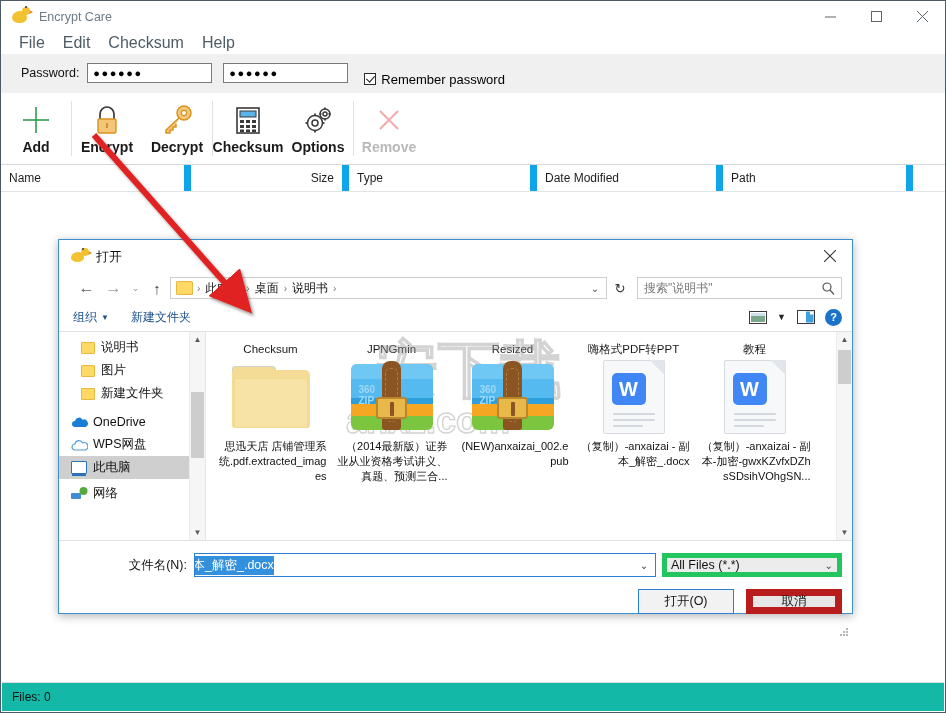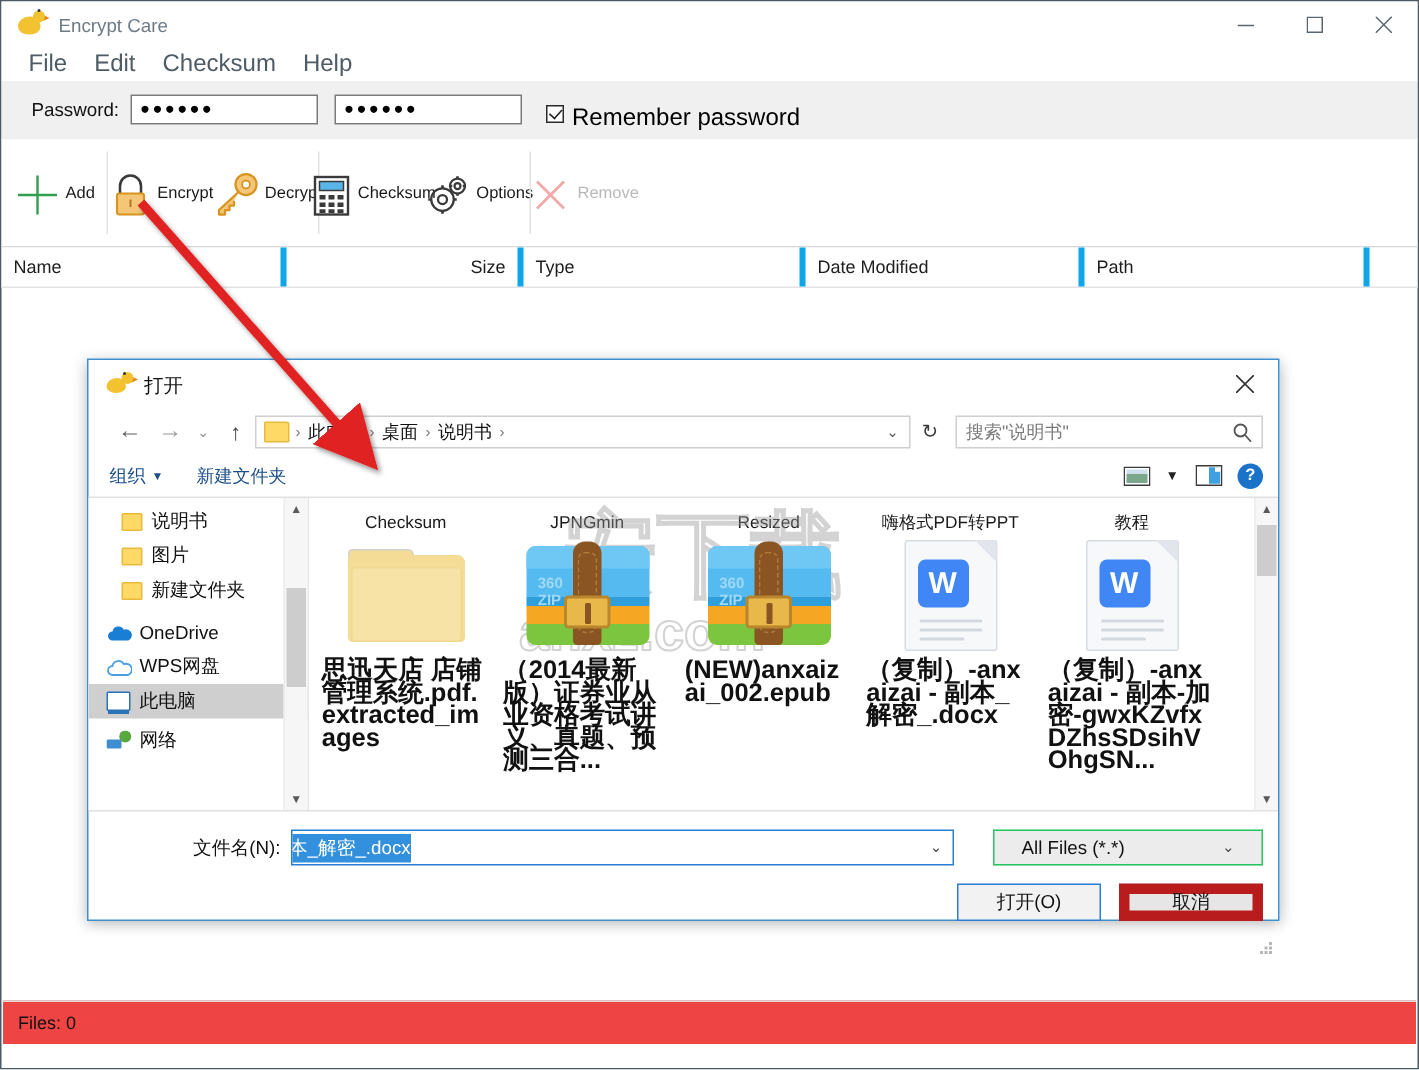--- a/index.html
+++ b/index.html
@@ -37,53 +37,53 @@
   .menu-item{padding:2px 9px;font-size:16px;color:#4e5c66;}
 
   
   .pwdbar{height:38px;background:#f0f0f0;display:flex;align-items:center;
           padding-left:20px;border-bottom:1px solid #f0f0f0;}
   .pwd-label{font-size:12.5px;color:#111;margin-right:8px;}
   .pwd-input{width:125px;height:20px;border:1px solid #7a7a7a;background:#fff;
              display:flex;align-items:center;padding:0 5px;box-sizing:border-box;
              letter-spacing:1.6px;font-size:11px;color:#000;}
   .pwd-input.second{margin-left:11px;}
-  .remember{display:flex;align-items:flex-start;margin-left:16px;font-size:16px;margin-top:12px;}
+  .remember{display:flex;align-items:center;margin-left:16px;font-size:13px;margin-top:12px;}
   .cbx{width:12px;height:12px;border:1px solid #2b2b2b;background:#fff;
        margin-right:5px;position:relative;box-sizing:border-box;}
   .cbx:after{content:"";position:absolute;left:3px;top:0px;width:4px;height:7px;
        border:solid #1b1b1b;border-width:0 1.4px 1.4px 0;transform:rotate(42deg);}
 
   
   .tabstrip{height:23px;background:#f0f0f0;display:flex;align-items:flex-end;
             padding-left:8px;border-bottom:1px solid #d7d7d7;box-sizing:border-box;}
   .tab{height:22px;min-width:44px;padding:0 12px;display:flex;align-items:center;
        justify-content:center;font-size:12px;border:1px solid #d0d0d0;
        border-bottom:none;background:#ececec;color:#222;box-sizing:border-box;}
   .tab.active{background:#ffffff;border-color:#cfcfcf;color:#000;position:relative;top:1px;height:23px;}
 
   
   .ribbon{height:71px;background:#ffffff;display:flex;align-items:stretch;
           border-bottom:1px solid #d8d8d8;}
-  .rb-btn{width:70px;display:flex;flex-direction:row;align-items:center;
-          justify-content:center;gap:3px;font-size:11px;color:#1a1a1a;}
+  .rb-btn{width:70px;display:flex;flex-direction:column;align-items:center;
+          justify-content:center;gap:3px;font-size:14px;color:#1a1a1a;font-weight:bold;}
   .rb-btn.disabled{color:#b9b9b9;}
   .rb-sep{width:1px;background:#e2e2e2;margin:8px 0;}
   .rb-ic{height:34px;display:flex;align-items:flex-end;justify-content:center;}
 
   
   .colhdr{height:26px;background:#ffffff;display:flex;align-items:center;
           border-bottom:1px solid #e3e3e3;font-size:12px;color:#1d1d1d;}
   .col{height:26px;display:flex;align-items:center;box-sizing:border-box;
-       border-right:4px solid #0ea5e9;padding:0 8px;}
+       border-right:7px solid #0ea5e9;padding:0 8px;}
   .col.right{justify-content:flex-end;}
 
   
-  .statusbar{position:absolute;left:1px;right:1px;bottom:16px;height:28px;
-             background:#ef4444;border-top:1px solid #dcdcdc;display:flex;
+  .statusbar{position:absolute;left:1px;right:1px;bottom:1px;height:28px;
+             background:#14b8a6;border-top:1px solid #dcdcdc;display:flex;
              align-items:center;padding-left:10px;font-size:12px;color:#111;}
 
   
   .dialog{position:absolute;left:57px;top:238px;width:795px;height:375px;
           background:#ffffff;border:1px solid #3f8fd0;box-sizing:border-box;
           box-shadow:0 2px 9px rgba(0,0,0,.30);}
   .dlg-title{height:33px;display:flex;align-items:center;position:relative;}
   .dlg-icon{width:16px;height:16px;margin-left:11px;position:relative;}
   .dlg-title-text{margin-left:10px;font-size:13px;color:#111;}
   .dlg-close{position:absolute;right:0;top:0;width:44px;height:32px;display:flex;
@@ -147,22 +147,22 @@
   .sb-dn{position:absolute;bottom:0;left:0;right:0;}
   .sb-thumb{position:absolute;left:1px;right:1px;background:#cdcdcd;}
 
   .filepane{flex:1;position:relative;overflow:hidden;background:#fff;}
   .grid{display:flex;padding:6px 0 0 4px;gap:0;}
   .cell{width:121px;display:flex;flex-direction:column;align-items:center;
         padding-top:3px;}
   .cell-hdr{font-size:11.5px;color:#1a1a1a;height:16px;line-height:16px;}
   .thumb{width:86px;height:76px;display:flex;align-items:center;justify-content:center;
          margin-top:2px;}
-  .cap{font-size:17px;color:#111;line-height:15px;text-align:left;margin-top:4px;
-       width:112px;word-break:break-all;font-weight:bold;}
+  .cap{font-size:11px;color:#111;line-height:15px;text-align:right;margin-top:4px;
+       width:112px;word-break:break-all;}
 
   
   .folder-big{width:78px;height:62px;position:relative;}
   .folder-big .back{position:absolute;left:0;top:4px;width:78px;height:58px;
        background:#f4dc96;border-radius:3px 5px 3px 3px;}
   .folder-big .tab{position:absolute;left:0;top:0;width:34px;height:9px;
        background:#f4dc96;border-radius:3px 4px 0 0;}
   .folder-big .front{position:absolute;left:2px;top:12px;width:74px;height:50px;
        background:#f7e3a6;border-radius:2px;
        box-shadow:inset 0 0 0 1px #eed98e;}
@@ -207,23 +207,23 @@
 
   .dlg-bottom{height:98px;position:relative;border-top:1px solid #e1e1e1;}
   .fnrow{position:absolute;left:0;top:12px;right:10px;display:flex;align-items:center;}
   .fn-label{width:128px;text-align:right;font-size:12.5px;color:#111;padding-right:7px;}
   .fn-input{flex:1;height:24px;border:1.6px solid #2a7fd4;background:#fff;
        display:flex;align-items:center;padding-left:3px;box-sizing:border-box;
        overflow:hidden;}
   .fn-sel{background:#3390dd;color:#fff;font-size:12.5px;padding:1px 0;white-space:nowrap;}
   .fn-caret{margin-left:auto;width:22px;display:flex;align-items:center;
        justify-content:center;color:#444;font-size:10px;}
-  .ftype{width:180px;height:24px;border:1px solid #22c55e;background:#ececec;
-       display:flex;align-items:center;padding:0 18px;box-sizing:border-box;
-       font-size:12.5px;color:#111;margin-left:26px;}
+  .ftype{width:180px;height:24px;border:5px solid #22c55e;background:#ececec;
+       display:flex;align-items:center;padding:0 4px;box-sizing:border-box;
+       font-size:12.5px;color:#111;margin-left:6px;}
   .ftype .cv{margin-left:auto;font-size:10px;color:#444;}
   .btnrow{position:absolute;right:10px;top:48px;display:flex;gap:12px;}
   .dbtn{width:96px;height:25px;display:flex;align-items:center;justify-content:center;
        font-size:12.5px;background:#e6e6e6;border:7px solid #b91c1c;color:#111;
        box-sizing:border-box;}
   .dbtn.primary{background:#f2f2f2;border:1.6px solid #2a7fd4;}
   .grip{position:absolute;right:3px;bottom:3px;width:10px;height:10px;}
 
   .arrow-layer{position:absolute;left:0;top:0;width:946px;height:713px;
        pointer-events:none;}

